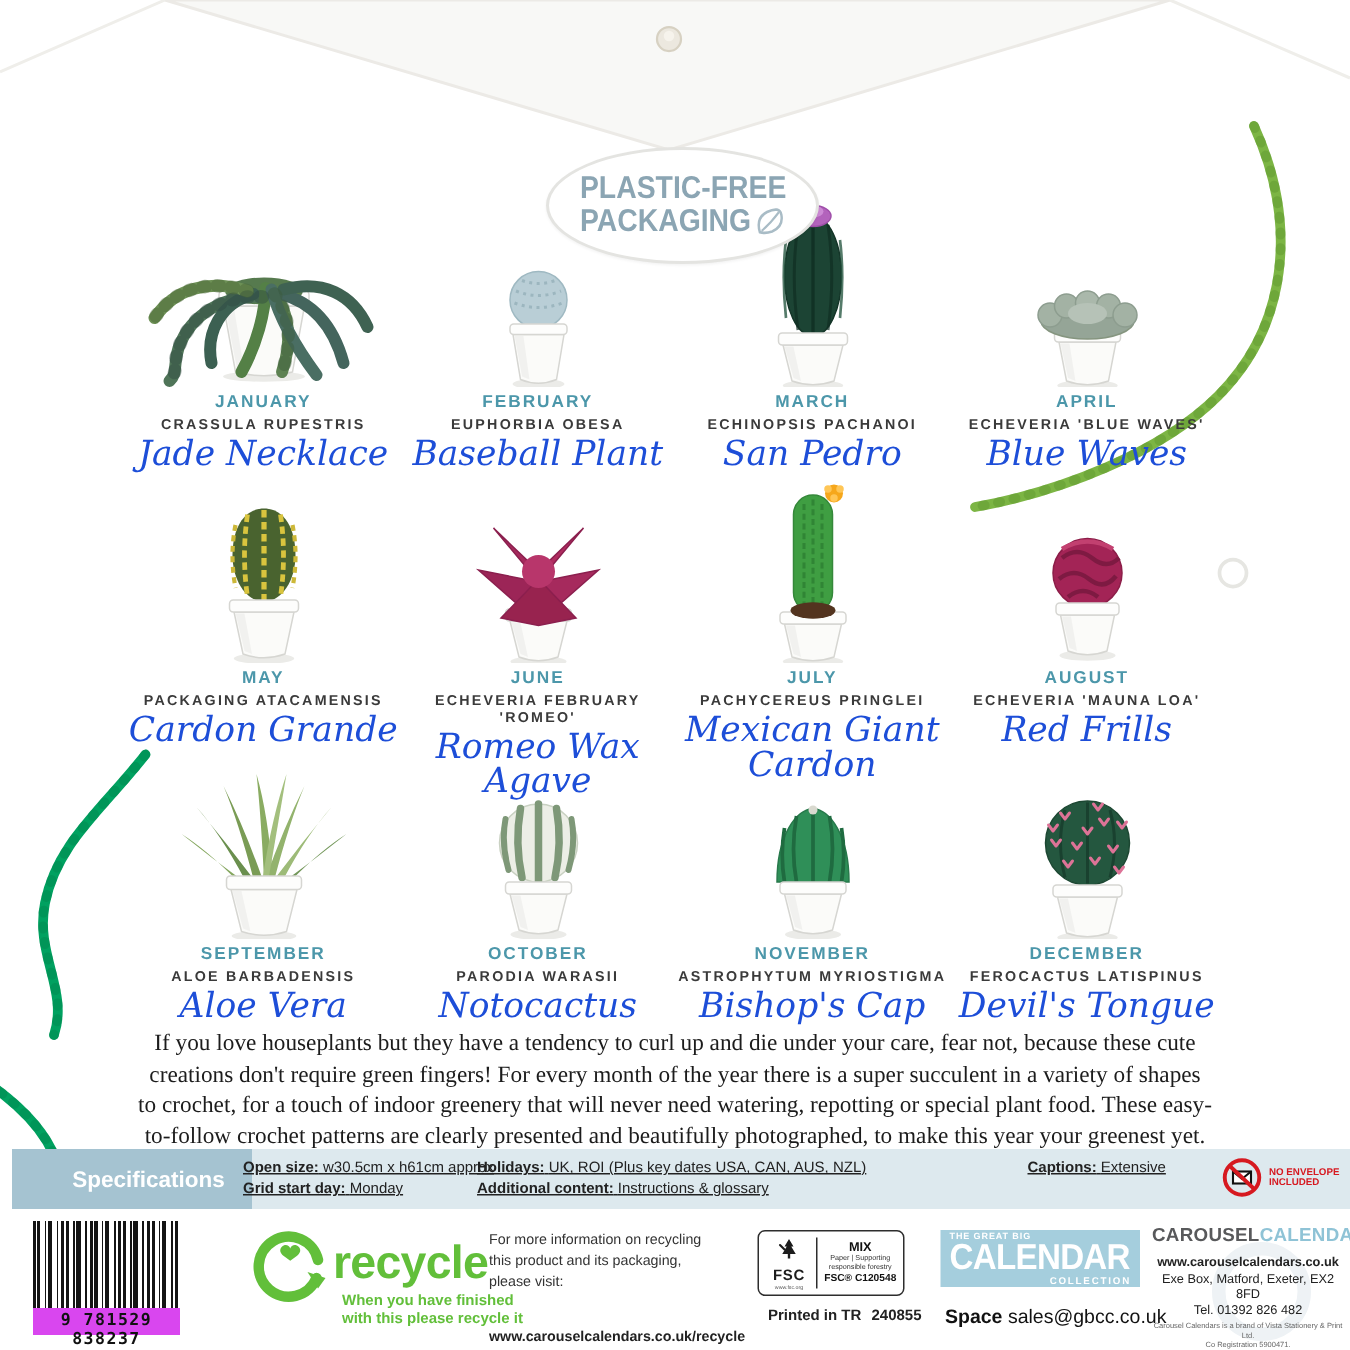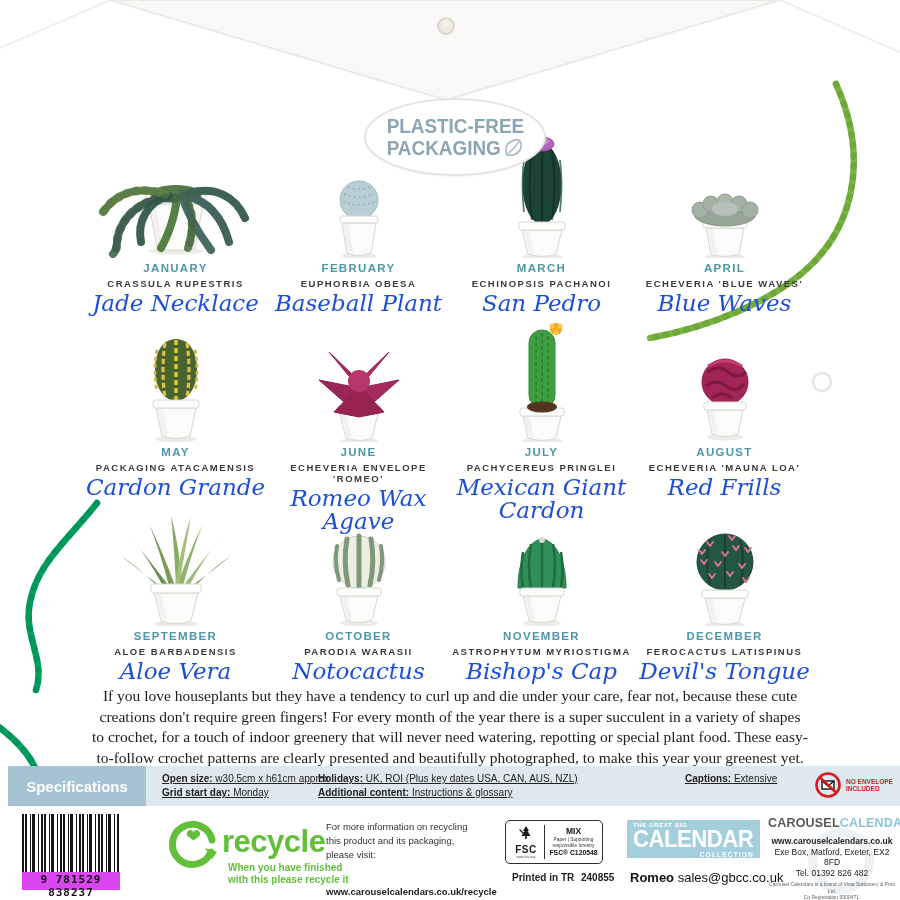--- a/index.html
+++ b/index.html
@@ -22,21 +22,21 @@
   .m{font-weight:700;font-size:11.5px;letter-spacing:1.3px;color:#4c97aa;margin-top:4px;}
   .l{font-weight:700;font-size:9.5px;letter-spacing:1.5px;color:#3a3a3a;margin-top:4px;}
   .n{font-family:"DejaVu Serif",serif;font-style:italic;font-size:23px;color:#1d4ed8;
      margin-top:3px;line-height:1.02;}
   
   .desc{position:absolute;left:92px;top:686px;width:716px;z-index:1;text-align:center;
         font-family:"Liberation Serif",serif;font-size:15.5px;line-height:1.33;color:#1c1c1c;}
   
   .specbar{position:absolute;left:8px;right:0;top:766px;height:40px;background:#dde9ee;z-index:2;}
   .speclabel{position:absolute;left:0;top:0;width:138px;height:40px;background:#a5c3d1;
-        color:#fff;font-weight:700;font-size:15px;display:flex;align-items:center;justify-content:center;}
+        color:#fff;font-weight:700;font-size:15px;display:flex;align-items:center;justify-content:center;padding-left:22px;}
   .speccol{position:absolute;top:6px;font-size:10px;line-height:14px;color:#222;white-space:nowrap;text-decoration:underline;}
   .speccol b{font-weight:700;}
   .noenv{position:absolute;left:806px;top:5px;display:flex;align-items:center;gap:4px;}
   .noenv .t{font-size:6.5px;font-weight:700;color:#d61920;line-height:1.15;}
   
   .footer{position:absolute;left:0;right:0;top:806px;bottom:0;background:#fff;z-index:2;}
   .barcode{position:absolute;left:22px;top:8px;width:98px;height:76px;background:#d946ef;font-weight:bold;}
   .barcode .bars{height:58px;background:repeating-linear-gradient(90deg,
       #141414 0 2px,#fff 2px 3px,#141414 3px 5px,#fff 5px 8px,#141414 8px 9px,#fff 9px 10px,
       #141414 10px 13px,#fff 13px 16px,#141414 16px 17px,#fff 17px 19px);}
@@ -229,21 +229,21 @@
             <path d="M67,95 L73,95 L78,118 L73,116 Z" fill="rgba(0,0,0,.04)"></path>
             <path d="M85,68 L125,60 L100,82 Z" fill="#a62a5d" stroke="#8b1f4e"></path>
             <path d="M85,68 L45,60 L70,82 Z" fill="#9c2557" stroke="#8b1f4e"></path>
             <path d="M85,68 L115,32 L90,56 Z" fill="#b02c60" stroke="#8b1f4e"></path>
             <path d="M85,68 L55,32 L80,56 Z" fill="#a62a5d" stroke="#8b1f4e"></path>
             <path d="M85,66 L110,92 L85,97 L60,92 Z" fill="#98234f" stroke="#8b1f4e"></path>
             <circle cx="85" cy="61" r="11" fill="#b8366b"></circle>
           </svg>
         </div>
       <div class="m">JUNE</div>
-      <div class="l">ECHEVERIA ENVELOPE 'ROMEO'</div>
+      <div class="l">ECHEVERIA FEBRUARY 'ROMEO'</div>
       <div class="n">Romeo Wax Agave</div>
     </div>
     <div class="cell">
       <div class="plant">
           <svg viewBox="0 0 170 122" width="170" height="122">
             <rect x="72" y="10" width="26" height="78" rx="13" fill="#3f9e42" stroke="#35883a"></rect>
             <path d="M79,16 L79,84 M85,13 L85,87 M91,16 L91,84" stroke="#2e8033" stroke-width="2" stroke-dasharray="4 2.5" fill="none" opacity=".85"></path>
             <ellipse cx="85" cy="121" rx="20.16" ry="3.5" fill="#ebebe8"></ellipse>
             <path d="M66,96 L104,96 L99,118 Q85,123 71,118 Z" fill="#fbfbf9" stroke="#d6d6d2"></path>
             <rect x="63" y="88" width="44" height="8" rx="2.5" fill="#fdfdfc" stroke="#d6d6d2"></rect>
@@ -431,21 +431,21 @@
     </div>
     <div class="printed">Printed in TR</div>
     <div class="itemcode">240855</div>
 
     <div class="callogo">
       <div class="t">THE GREAT BIG</div>
       <div class="mainw">CALENDAR</div>
       <div class="c">COLLECTION</div>
     </div>
     <div class="emailline">
-      <span class="el">Romeo</span>
+      <span class="el">Space</span>
       <span>sales@gbcc.co.uk</span>
     </div>
 
     <div class="pub">
       <div class="pubwm"></div>
       <div class="brand">
         <span class="p1">CAROUSEL</span><span class="p2">CALENDARS</span>
       </div>
       <div class="site">www.carouselcalendars.co.uk</div>
       <div class="addr">Exe Box, Matford, Exeter, EX2 8FD</div>

